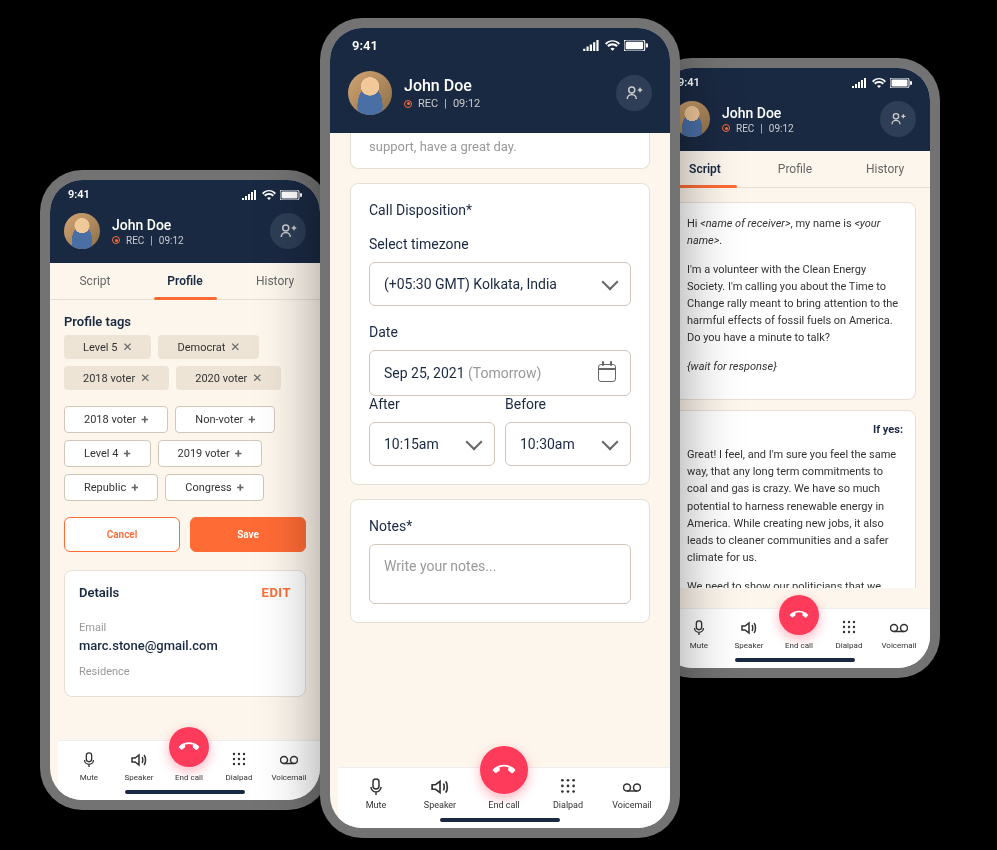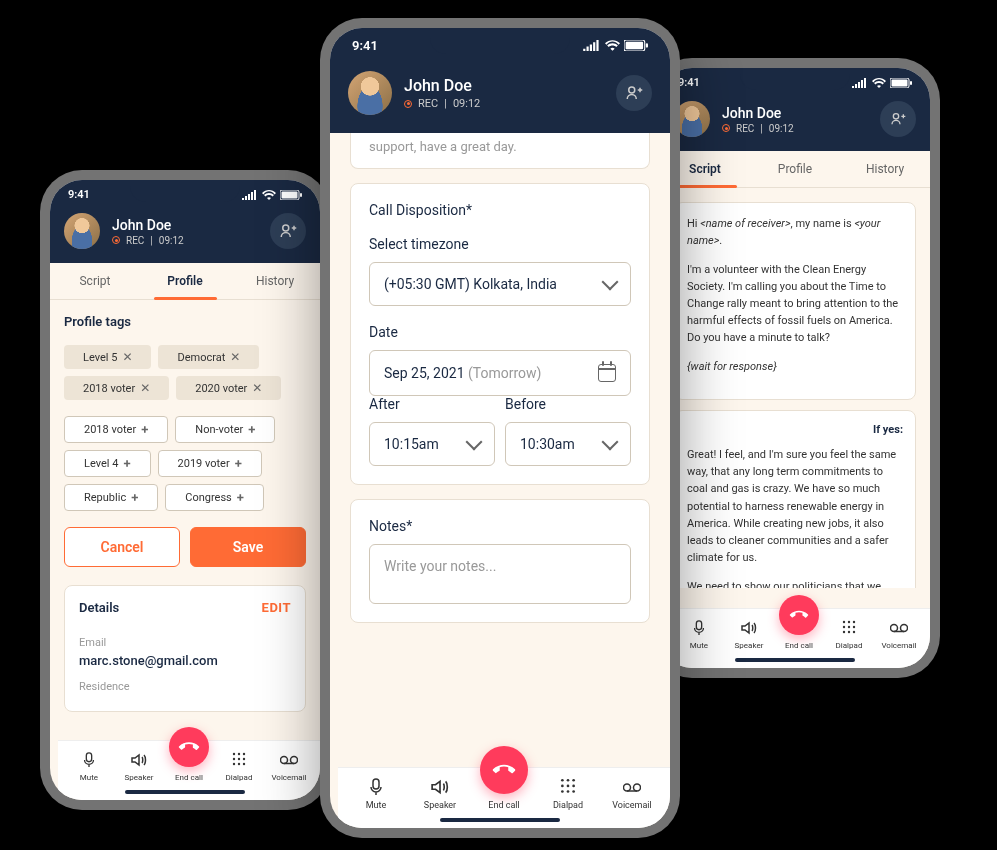--- a/index.html
+++ b/index.html
@@ -17,28 +17,28 @@
 .rec-line { display:flex; align-items:center; gap:6px; font-size:11px; color:#ccc; }
 .rec-dot { width:8px; height:8px; border:1.5px solid #ff6b35; border-radius:50%; display:inline-flex; align-items:center; justify-content:center; }
 .rec-dot::after { content:''; width:3px; height:3px; background:#ff6b35; border-radius:50%; }
 .add-person { width:36px; height:36px; border-radius:50%; background:#2d3e56; display:flex; align-items:center; justify-content:center; color:#ccc; }
 .tabs { display:flex; background:#fdf6ed; border-bottom:1px solid #e8dfd2; }
 .tab { flex:1; text-align:center; padding:14px 0; font-size:14px; color:#666; position:relative; cursor:pointer; }
 .tab.active { color:#1a2942; font-weight:600; }
 .tab.active::after { content:''; position:absolute; bottom:-1px; left:15%; right:15%; height:3px; background:#ff6b35; border-radius:2px; }
 .content { padding:16px; overflow-y:auto; height:calc(100% - 220px); }
 .content-sm { padding:14px; overflow-y:auto; height:calc(100% - 200px); }
-.section-title { font-size:15px; font-weight:600; color:#1a2942; margin-bottom:16px; }
+.section-title { font-size:15px; font-weight:600; color:#1a2942; margin-bottom:6px; }
 .tag-group { display:flex; flex-wrap:wrap; gap:7px; margin-bottom:16px; }
 .tag { background:#ede4d6; border-radius:4px; padding:5px 19px; font-size:11px; color:#333; display:inline-flex; align-items:center; gap:5px; }
 .tag-outline { background:#fff; border:1px solid #d0c7b8; }
 .tag .x { font-size:12px; color:#666; }
 .tag .plus { font-size:13px; color:#666; font-weight:600; }
 .btn-row { display:flex; gap:10px; margin-bottom:18px; }
-.btn { flex:1; padding:11px; border-radius:6px; font-size:14px; font-weight:600; text-align:center; cursor:pointer; }
+.btn { flex:1; padding:11px; border-radius:6px; font-size:10px; font-weight:600; text-align:center; cursor:pointer; }
 .btn-outline { background:#fff; border:1.5px solid #ff6b35; color:#ff6b35; }
 .btn-primary { background:#ff6b35; color:#fff; border:1.5px solid #ff6b35; }
 .details-card { background:#fff; border:1px solid #e8dfd2; border-radius:8px; padding:14px; }
 .details-header { display:flex; justify-content:space-between; align-items:center; margin-bottom:21px; }
 .edit-link { color:#ff6b35; font-size:13px; font-weight:700; letter-spacing:0.5px; }
 .field-label { font-size:11px; color:#999; margin-bottom:4px; }
 .field-value { font-size:13px; color:#1a2942; font-weight:500; margin-bottom:12px; }
 .form-label { font-size:14px; color:#1a2942; margin-bottom:10px; margin-top:18px; }
 .form-label:first-child { margin-top:0; }
 .select-field { background:#fff; border:1px solid #d0c7b8; border-radius:6px; padding:13px 14px; display:flex; justify-content:space-between; align-items:center; font-size:14px; color:#1a2942; }

